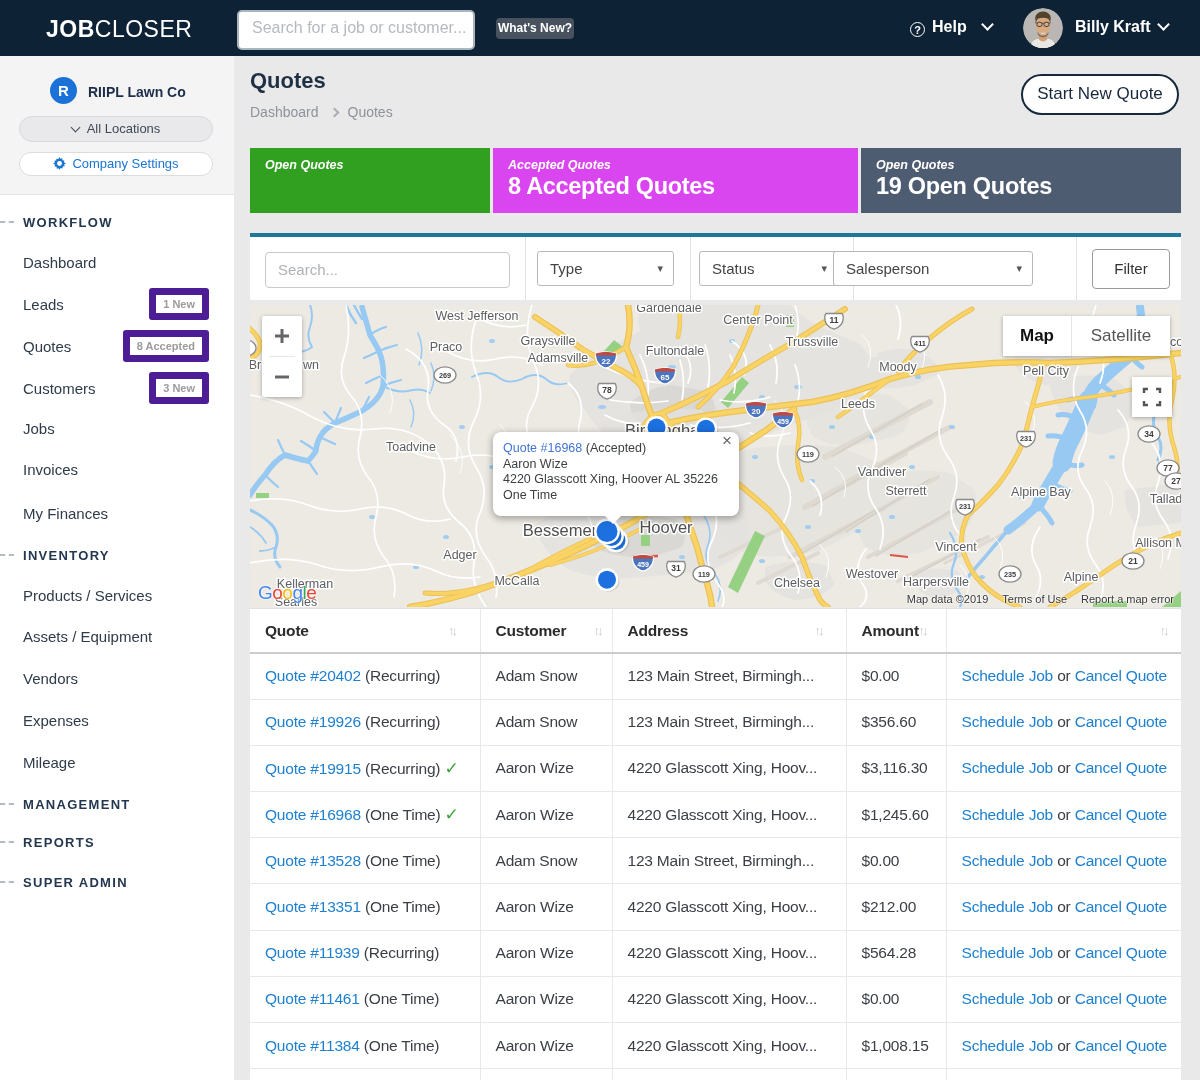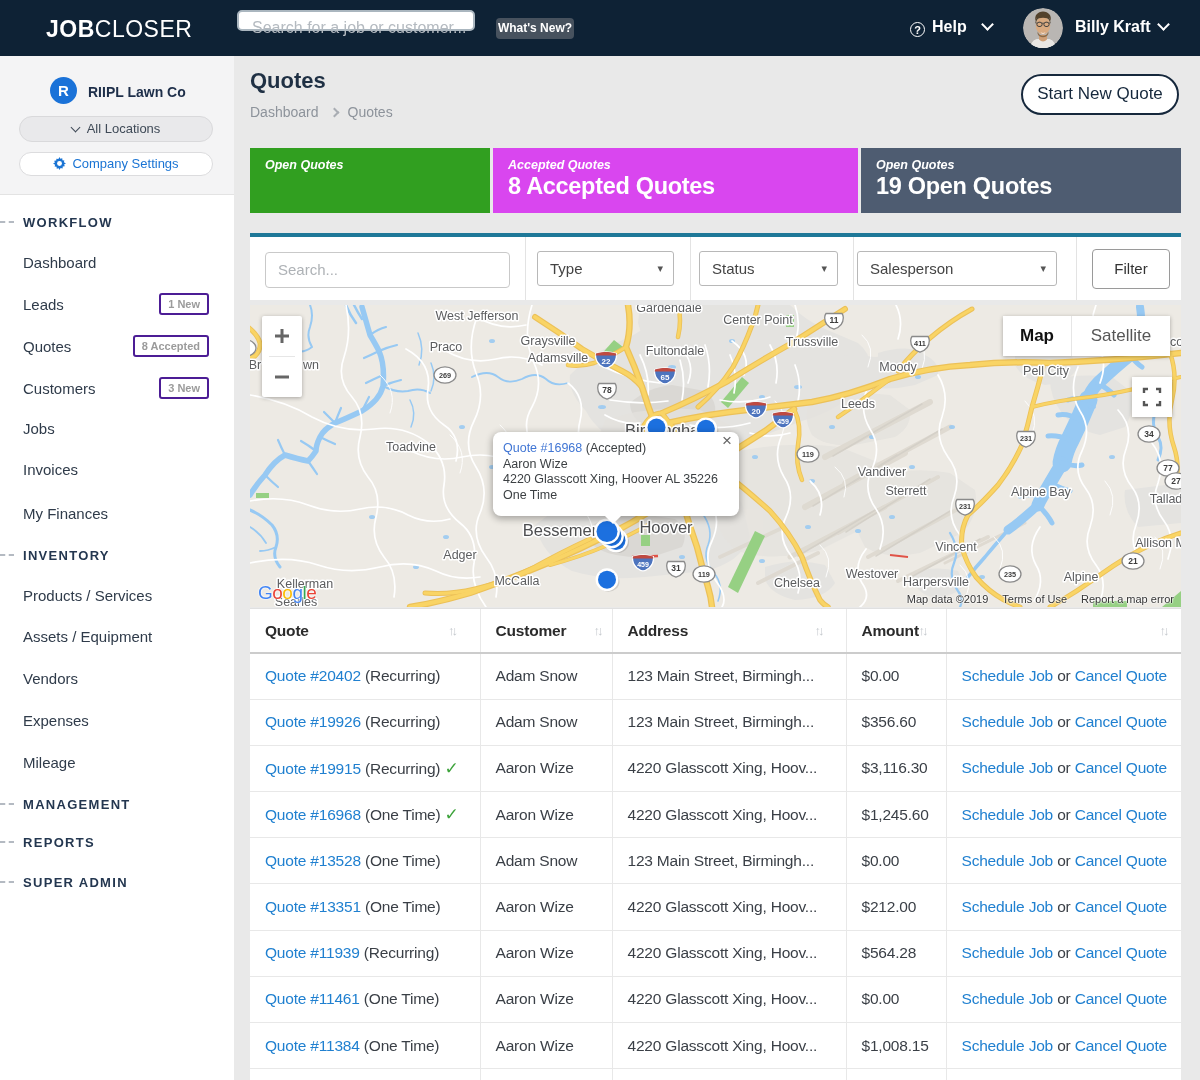--- a/index.html
+++ b/index.html
@@ -1,38 +1,38 @@
 <!DOCTYPE html>
 <html><head>
 <meta charset="utf-8">
 <style>
 * { margin:0; padding:0; box-sizing:border-box; }
 html,body { width:1200px; height:1080px; overflow:hidden; font-family:"Liberation Sans", sans-serif; background:#e9e9e9; }
 #topbar { position:absolute; left:0; top:0; width:1200px; height:56px; background:#0e2235; }
 #logo { position:absolute; left:46px; top:16px; font-size:23px; color:#fff; letter-spacing:.5px; font-weight:300; }
 #logo b { font-weight:800; }
-#topsearch { position:absolute; left:237px; top:10px; width:238px; height:21px; background:#fff; border:2px solid #aab6bf; border-radius:5px; color:#b4bac0; font-size:16px; line-height:31px; padding-left:13px; }
+#topsearch { position:absolute; left:237px; top:10px; width:238px; height:40px; background:#fff; border:2px solid #aab6bf; border-radius:5px; color:#b4bac0; font-size:16px; line-height:31px; padding-left:13px; }
 #whatsnew { position:absolute; left:496px; top:18px; width:78px; height:21px; background:#47525e; border-radius:4px; color:#fff; font-size:12px; font-weight:bold; text-align:center; line-height:21px; }
 #helpwrap { position:absolute; left:910px; top:18px; color:#fff; font-size:16px; font-weight:bold; }
 .qcirc { display:inline-block; width:15px; height:15px; border:1.5px solid #fff; border-radius:50%; font-size:11px; font-weight:bold; text-align:center; line-height:14px; vertical-align:-2px; margin-right:7px;}
 .chev { display:inline-block; width:9px; height:9px; border-right:2px solid #fff; border-bottom:2px solid #fff; transform:rotate(45deg); vertical-align:3px; }
 #avatar { position:absolute; left:1023px; top:8px; width:40px; height:40px; border-radius:50%; overflow:hidden; }
 #username { position:absolute; left:1075px; top:18px; color:#fff; font-size:16px; font-weight:bold; }
 #sidebar { position:absolute; left:0; top:56px; width:234px; height:1024px; background:#fff; }
 #sidetop { position:absolute; left:0; top:0; width:234px; height:139px; background:#f4f4f5; border-bottom:1px solid #e3e3e3; }
 #rcirc { position:absolute; left:50px; top:21px; width:27px; height:27px; border-radius:50%; background:#1a72d8; color:#fff; font-weight:bold; font-size:15px; text-align:center; line-height:27px; }
 #coname { position:absolute; left:88px; top:28px; font-size:14px; font-weight:bold; color:#1d2e49; }
 .pill { position:absolute; left:19px; width:194px; text-align:center; border-radius:14px; font-size:13px; }
 #alloc { top:60px; height:26px; line-height:24px; background:#e9e9eb; border:1px solid #d9d9db; color:#3f4a57; }
 #coset { top:96px; height:24px; line-height:22px; background:#fff; border:1px solid #dcdcde; color:#1a74d4; }
 .chevd { display:inline-block; width:7px; height:7px; border-right:1.5px solid #3f4a57; border-bottom:1.5px solid #3f4a57; transform:rotate(45deg); vertical-align:2px; margin-right:8px; }
 .navsec { position:absolute; left:23px; font-size:13px; font-weight:bold; letter-spacing:1.3px; color:#243750; transform:translateY(-50%); }
 .navdash { position:absolute; left:0; width:14px; border-top:2px dashed #b4bac2; }
 .navitem { position:absolute; left:23px; font-size:15px; color:#2f3b4a; transform:translateY(-50%); }
-.badge { position:absolute; border:2px solid #4c1d95; border-radius:3px; font-size:11px; font-weight:bold; color:#9b9b9b; padding:3px 7px; transform:translateY(-50%); }
+.badge { position:absolute; border:7px solid #4c1d95; border-radius:3px; font-size:11px; font-weight:bold; color:#9b9b9b; padding:3px 7px; transform:translateY(-50%); }
 #h1 { position:absolute; left:250px; top:68px; font-size:22px; font-weight:bold; color:#1f3044; }
 #crumb { position:absolute; left:250px; top:104px; font-size:14px; color:#8d939b; }
 #crumb .sep { display:inline-block; width:7px; height:7px; border-right:2px solid #a9adb3; border-bottom:2px solid #a9adb3; transform:rotate(-45deg); margin:0 10px 0 12px; vertical-align:1px;}
 #startbtn { position:absolute; left:1021px; top:74px; width:158px; height:41px; background:#fff; border:2.5px solid #16283c; border-radius:21px; font-size:17px; color:#16283c; text-align:center; line-height:36px; }
 #stats { position:absolute; left:250px; top:148px; width:931px; height:65px; display:flex; }
 .stat { height:65px; padding:10px 0 0 15px; color:#fff; }
 .stat .lb { font-size:12.5px; font-style:italic; font-weight:bold; }
 .stat .vl { font-size:23.5px; font-weight:bold; margin-top:1px; letter-spacing:-0.3px; }
 #st1 { width:240px; background:#319f20; }
 #st2 { width:365px; background:#d946ef; margin-left:3px; }
@@ -144,21 +144,21 @@
     </div>
 </div>
 <div id="filters">
   <div class="vsep" style="left:275px"></div>
   <div class="vsep" style="left:440px"></div>
   <div class="vsep" style="left:603px"></div>
   <div class="vsep" style="left:826px"></div>
   <div id="fsearch">Search...</div>
   <div class="fsel" style="left:287px; width:137px;">Type</div>
   <div class="fsel" style="left:449px; width:139px;">Status</div>
-  <div class="fsel" style="left:607px; width:200px;">Salesperson</div>
+  <div class="fsel" style="left:583px; width:200px;">Salesperson</div>
   <div id="fbtn">Filter</div>
 </div>
 <div id="map">
 <svg id="mapsvg" width="931" height="302" style="position:absolute;left:0;top:0">
 <rect width="931" height="302" fill="#edeae4"></rect>
 <g fill="#e4e3e0">
 <path d="M320,70 Q345,45 380,32 L420,8 L445,0 L540,0 Q555,15 575,24 L608,38 Q625,52 618,72 L600,92 Q580,108 552,116 L515,130 Q485,146 452,152 Q412,154 384,144 Q348,130 336,106 Q318,88 320,70 Z"></path>
 <path d="M560,55 Q595,48 625,52 L670,48 Q690,55 688,70 L665,80 Q640,86 615,82 L580,80 Q562,70 560,55 Z"></path>
 <path d="M285,220 Q315,196 350,188 L430,180 Q470,180 492,198 L500,232 Q490,258 455,266 L395,272 Q355,276 322,266 Q292,250 285,220 Z"></path>
 <path d="M390,0 L445,0 Q450,20 440,38 Q425,50 405,46 Q392,35 388,18 Z"></path>

